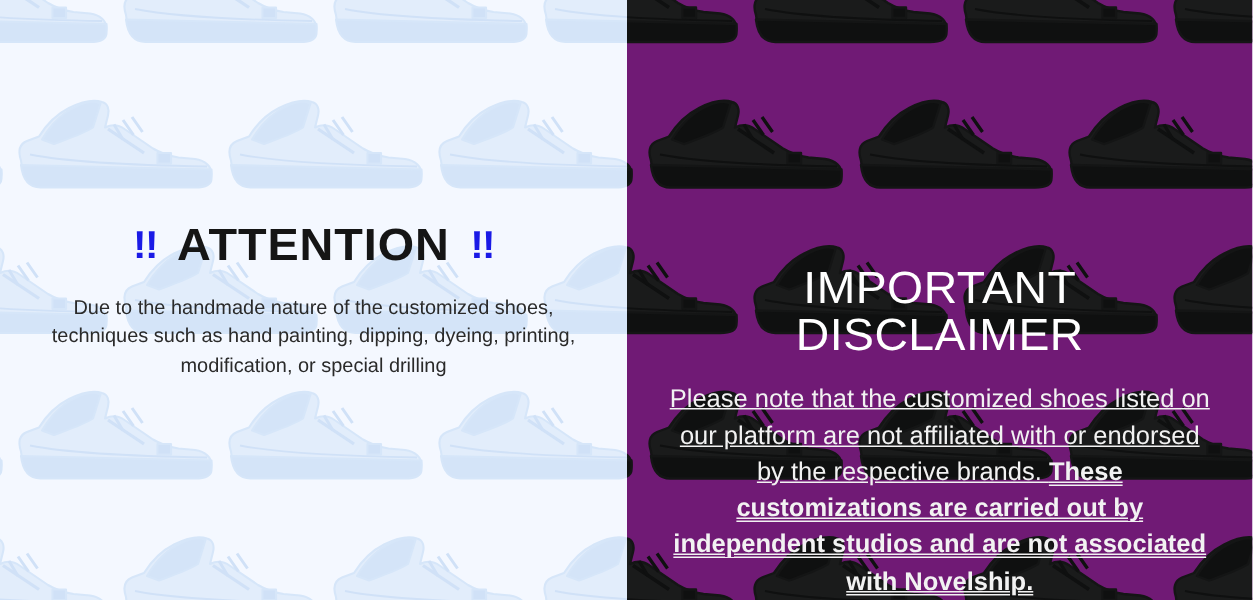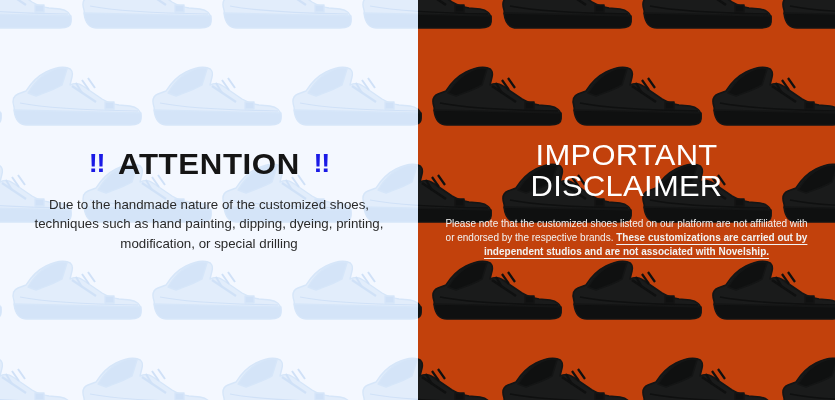--- a/index.html
+++ b/index.html
@@ -19,21 +19,21 @@
   .panel {
     position:relative;
     height:400px;
     overflow:hidden;
     display:flex;
     align-items:center;
     justify-content:center;
   }
 
   #panel-left  { width:418px; background:#f4f8ff; }
-  #panel-right { width:417px; background:#c2410c; }
+  #panel-right { width:417px; background:#701a75;align-items:flex-end; }
 
   
   .pattern {
     position:absolute;
     top:0; left:0;
     width:100%; height:100%;
     pointer-events:none;
   }
   .pattern svg { display:block; width:100%; height:100%; }
 
@@ -81,21 +81,21 @@
     transform:scaleX(1.03);
   }
   #disclaimer-heading .hline { display:block; }
 
   
   .body-copy {
     font-size:13.3px;
     line-height:1.47;
   }
   #attention-body  { color:#2a2a2a; }
-  #disclaimer-body { color:#f2f2f2; font-size:10px; line-height:1.43; }
+  #disclaimer-body { color:#f2f2f2; font-size:17px; line-height:1.43;text-decoration:underline; }
 
   .emphasis {
     font-weight:bold;
     text-decoration:underline;
     text-underline-offset:2.5px;
   }
   .para { display:block; }
 </style>
 </head>
 <body>

